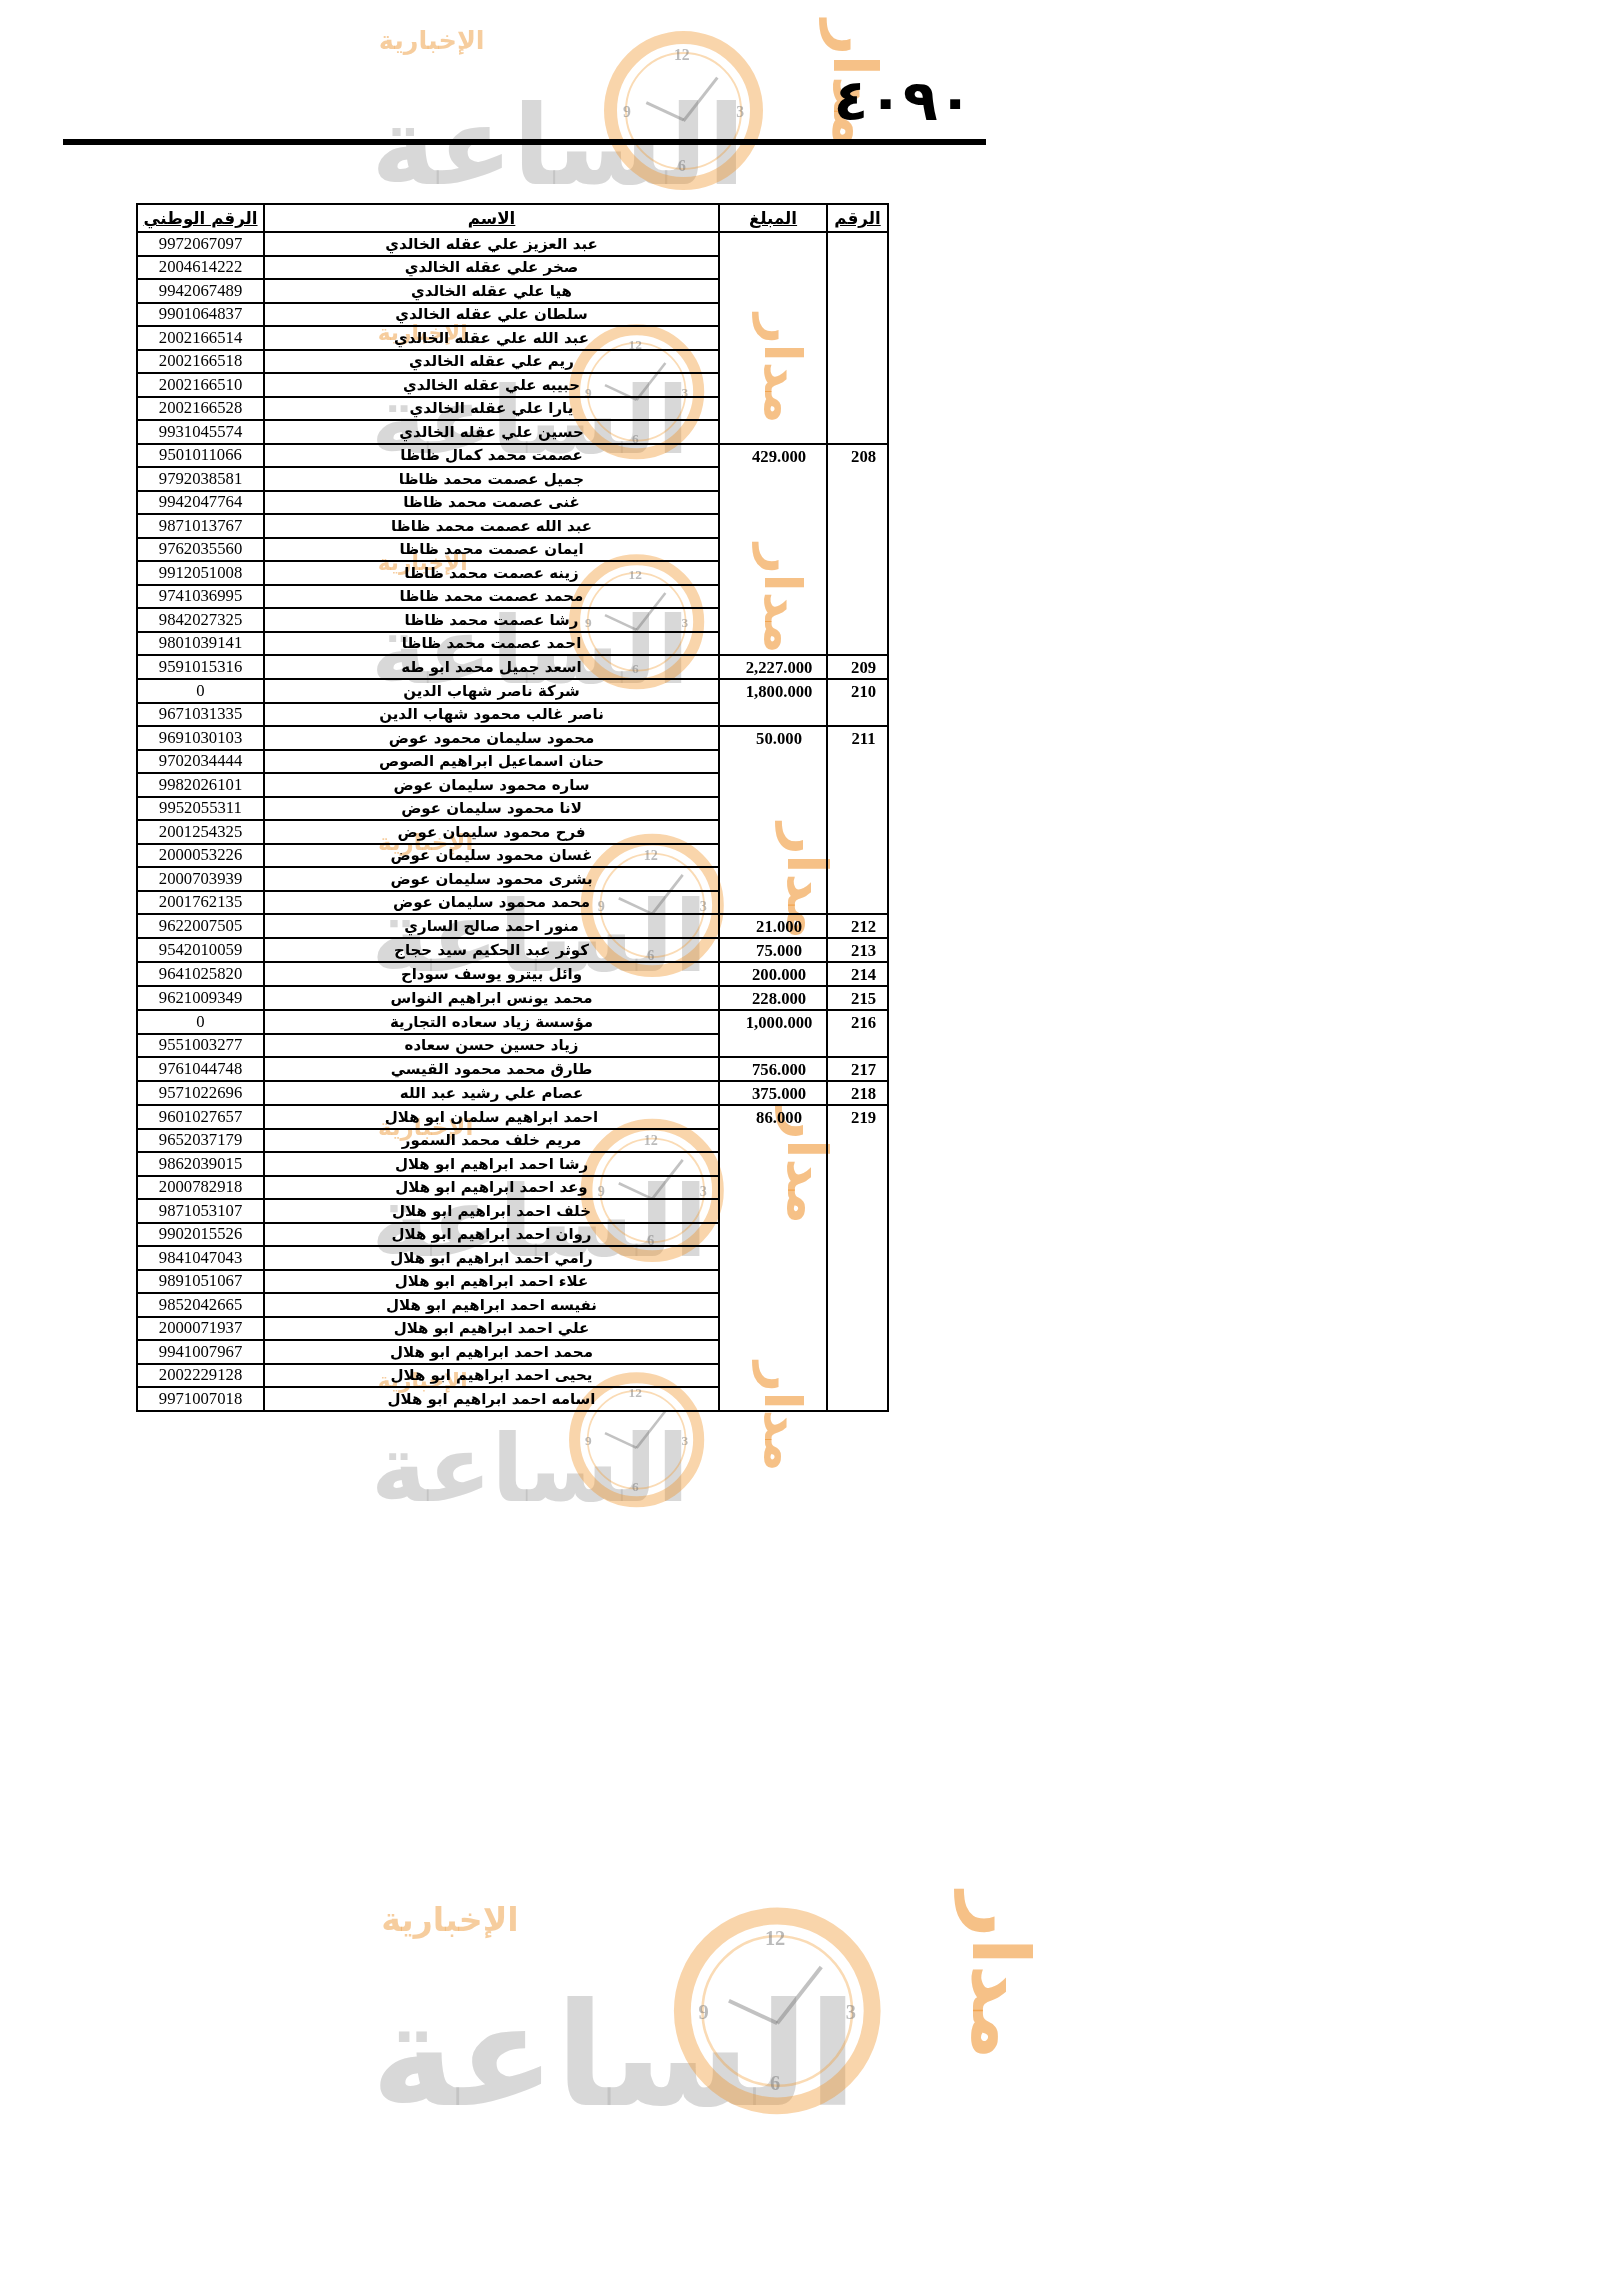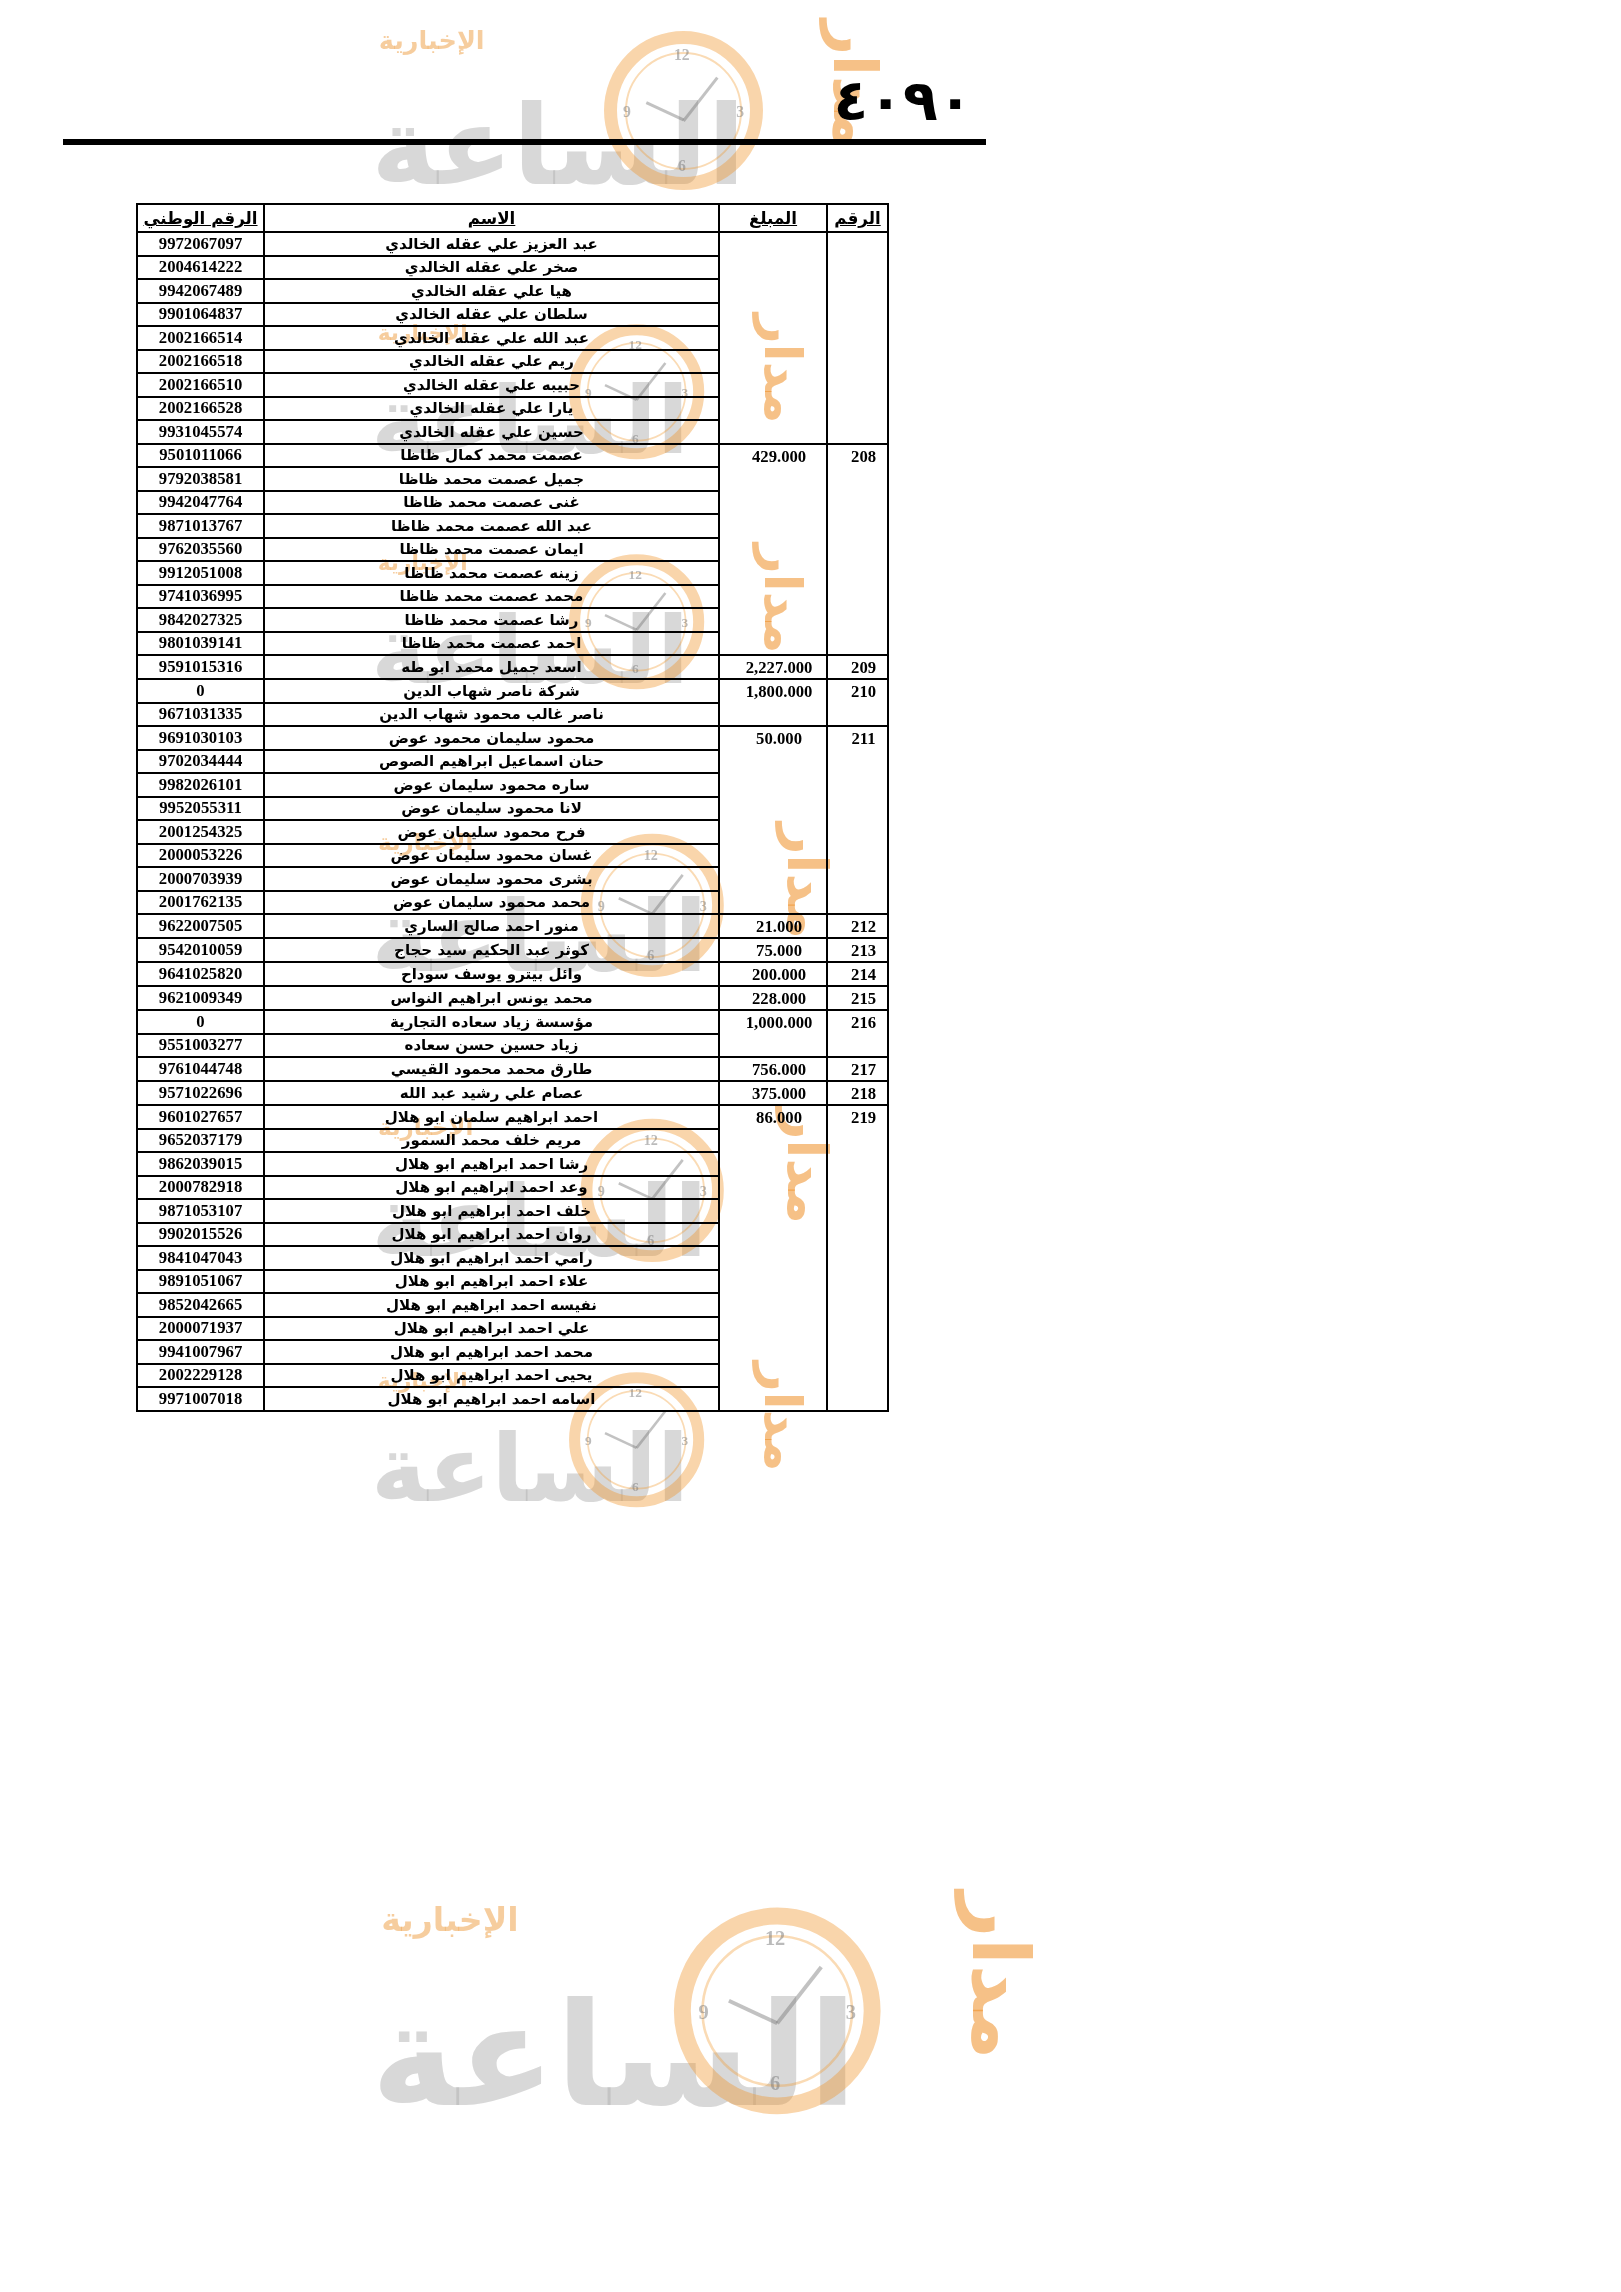--- a/index.html
+++ b/index.html
@@ -51,21 +51,21 @@
   .records th, .records td {
     border:2px solid #000; text-align:center; padding:0 3.9px;
     overflow:hidden; white-space:nowrap; background:transparent;
   }
   .records thead th {
     height:28px; font-weight:bold; font-size:16.7px;
     text-decoration:underline;
   }
   .records tbody tr { height:23.5px; }
   td.name-cell { font-size:15px; font-weight:bold; }
-  td.nid-cell  { font-family:"Liberation Serif","DejaVu Serif",serif; font-size:16.7px; font-weight:bold; }
+  td.nid-cell  { font-family:"Liberation Serif","DejaVu Serif",serif; font-size:16.7px; font-weight:normal; }
   td.amount-cell, td.index-cell {
     font-family:"Liberation Serif","DejaVu Serif",serif;
     font-size:16.7px; font-weight:bold; vertical-align:top; padding-top:2px;padding-left:16px;
   }
 </style>
 </head>
 <body>
 
 <div class="page">
 

